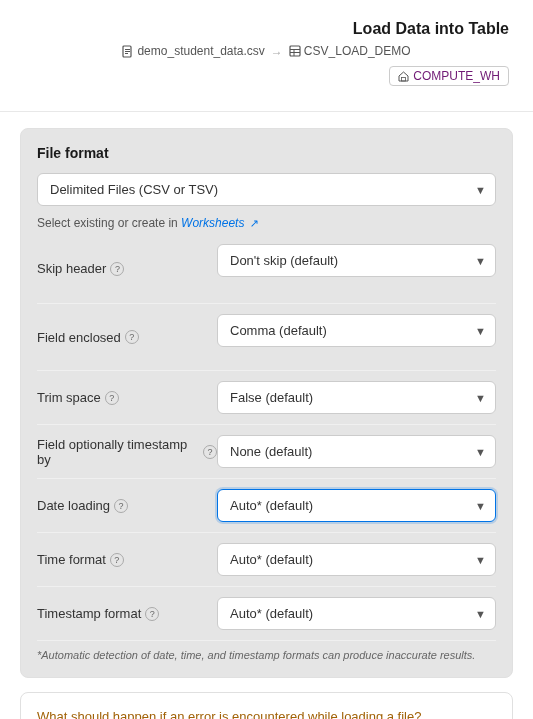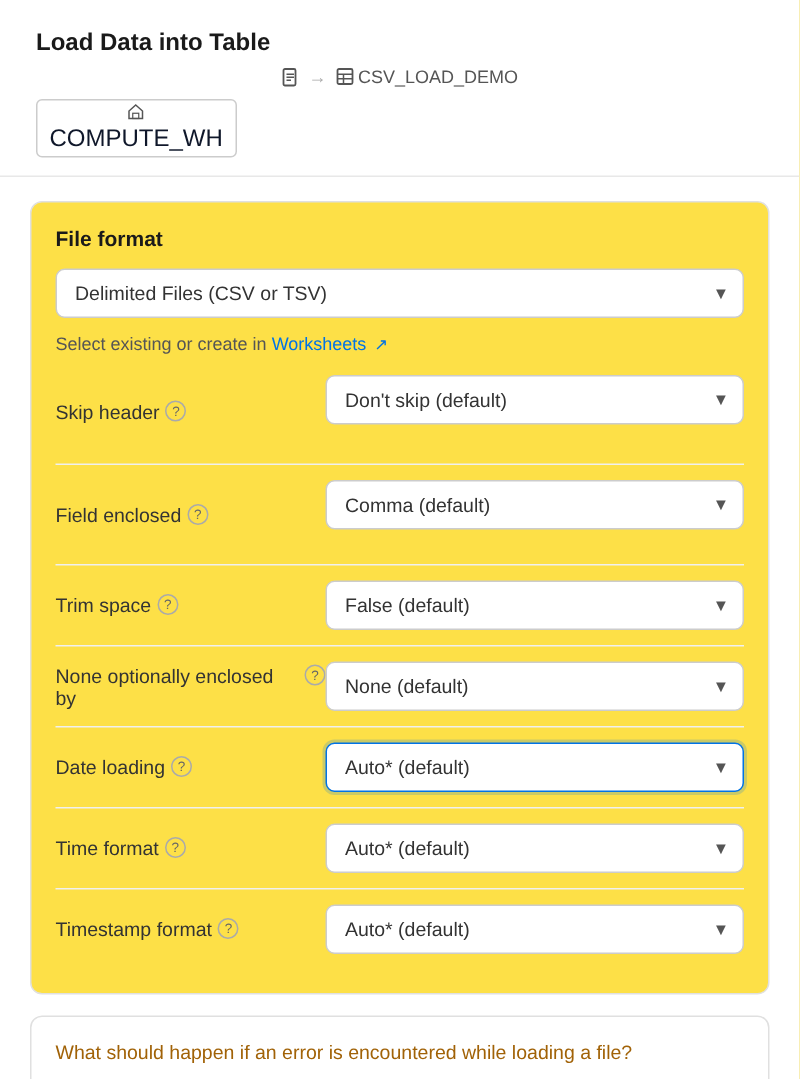--- a/index.html
+++ b/index.html
@@ -13,22 +13,22 @@
       align-items: center;
     }
     .dialog {
       background: #fff;
       width: 533px;
       min-height: 719px;
       display: flex;
       flex-direction: column;
     }
     .header {
-      padding: 20px 24px 12px;
-      text-align: left;
+      padding: 20px 24px 25px;
+      text-align: right;
       border-bottom: 1px solid #e8e8e8;
     }
     .header-title {
       font-size: 16px;
       font-weight: 600;
       color: #1a1a1a;
       margin-bottom: 6px;
     }
     .header-meta {
       display: flex;
@@ -43,32 +43,31 @@
       display: inline-flex;
       align-items: center;
       gap: 3px;
     }
     .header-badge {
       display: inline-flex;
       align-items: center;
       border: 1px solid #ccc;
       border-radius: 4px;
       padding: 2px 8px;
-      font-size: 16px;
-      color: #0f172a;
+      font-size: 12px;
+      color: #701a75;
       gap: 4px;
-      flex-direction: column;
     }
     .content {
       flex: 1;
       padding: 16px 20px;
       overflow-y: auto;
     }
     .section {
-      background: #fde047;
+      background: #e5e5e5;
       border: 1px solid #e0e0e0;
       border-radius: 8px;
       padding: 16px;
       margin-bottom: 14px;
     }
     .section-title {
       font-size: 14px;
       font-weight: 600;
       color: #1a1a1a;
       margin-bottom: 12px;
@@ -102,36 +101,38 @@
       font-size: 11px;
     }
     .info-text {
       font-size: 12px;
       color: #555;
       margin-bottom: 4px;
     }
     .info-text a {
       color: #0073e6;
       text-decoration: none;
+      font-style: italic;
     }
     .form-row {
       display: flex;
       align-items: center;
       margin-bottom: 0;
       padding: 10px 0;
       border-bottom: 1px solid #f0f0f0;
     }
     .form-row:last-of-type {
       border-bottom: none;
     }
     .form-label {
       flex: 0 0 180px;
       font-size: 13px;
       color: #333;
       display: flex;
+      align-items: center;
       gap: 4px;
     }
     .help-icon {
       width: 14px;
       height: 14px;
       border-radius: 50%;
       border: 1px solid #aaa;
       display: inline-flex;
       align-items: center;
       justify-content: center;
@@ -179,20 +180,21 @@
   <div class="header">
     <div class="header-title">Load Data into Table</div>
     <div class="header-meta">
       <span class="file-icon">
         <svg width="12" height="13" viewBox="0 0 12 13" fill="none">
             <rect x="1" y="1" width="8" height="11" rx="1" stroke="#555" stroke-width="1.2"></rect>
             <line x1="3" y1="4.5" x2="8" y2="4.5" stroke="#555" stroke-width="1"></line>
             <line x1="3" y1="6.5" x2="8" y2="6.5" stroke="#555" stroke-width="1"></line>
             <line x1="3" y1="8.5" x2="6" y2="8.5" stroke="#555" stroke-width="1"></line>
           </svg>
+        <span>demo_student_data.csv</span>
       </span>
       <span style="color:#aaa;">→</span>
       <span class="table-icon">
         <svg width="12" height="12" viewBox="0 0 12 12" fill="none">
             <rect x="1" y="1" width="10" height="10" rx="1" stroke="#555" stroke-width="1.2"></rect>
             <line x1="1" y1="4.5" x2="11" y2="4.5" stroke="#555" stroke-width="1"></line>
             <line x1="1" y1="7.5" x2="11" y2="7.5" stroke="#555" stroke-width="1"></line>
             <line x1="5" y1="4.5" x2="5" y2="11" stroke="#555" stroke-width="1"></line>
           </svg>
         <span>CSV_LOAD_DEMO</span>
@@ -270,21 +272,21 @@
             <select class="select-field">
               <option>False (default)</option>
             </select>
             <span class="chevron-down">▼</span>
           </div>
         </div>
       </div>
 
       <div class="form-row">
         <div class="form-label">
-          <span>None optionally enclosed by</span>
+          <span>Field optionally timestamp by</span>
           <span class="help-icon">?</span>
         </div>
         <div class="form-control">
           <div class="select-wrapper" style="margin-bottom:0">
             <select class="select-field">
               <option>None (default)</option>
             </select>
             <span class="chevron-down">▼</span>
           </div>
         </div>
@@ -328,20 +330,21 @@
         <div class="form-control">
           <div class="select-wrapper" style="margin-bottom:0">
             <select class="select-field">
               <option>Auto* (default)</option>
             </select>
             <span class="chevron-down">▼</span>
           </div>
         </div>
       </div>
 
+      <div class="note-text">*Automatic detection of date, time, and timestamp formats can produce inaccurate results.</div>
     </div>
 
     <div class="error-section">
       <div class="error-section-title">What should happen if an error is encountered while loading a file?</div>
 
     </div>
   </div>
 
 </div>
 

